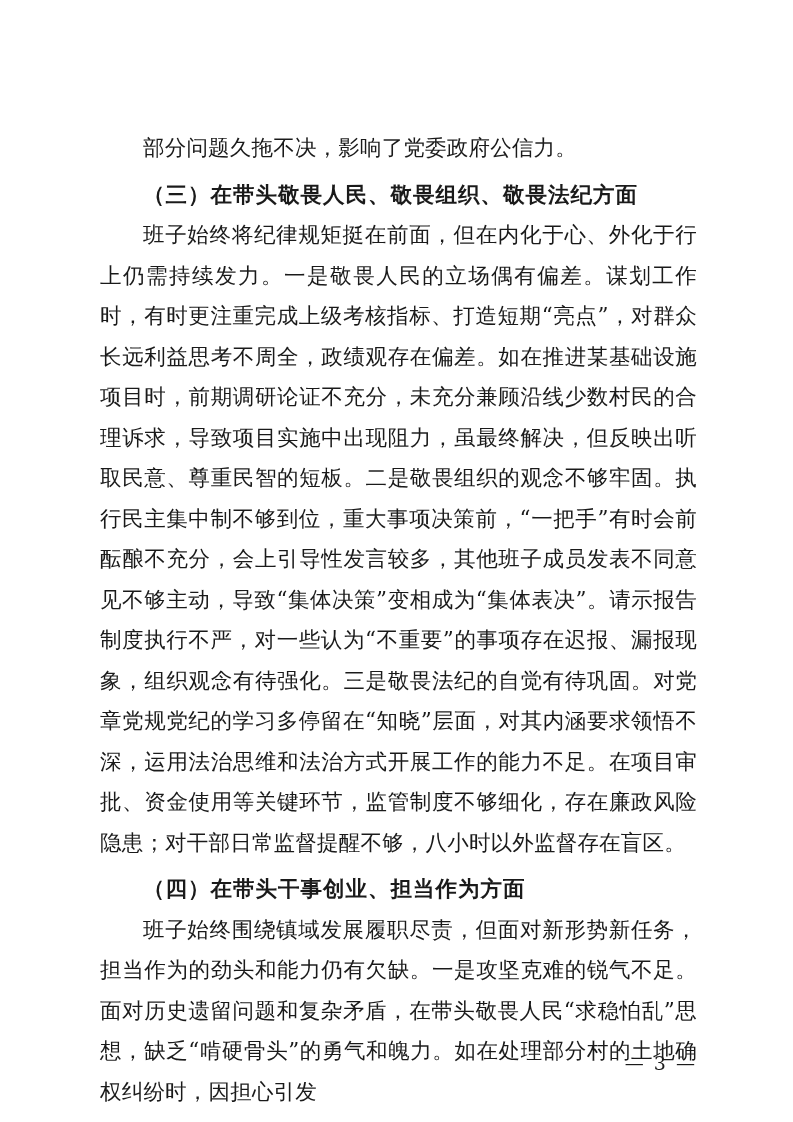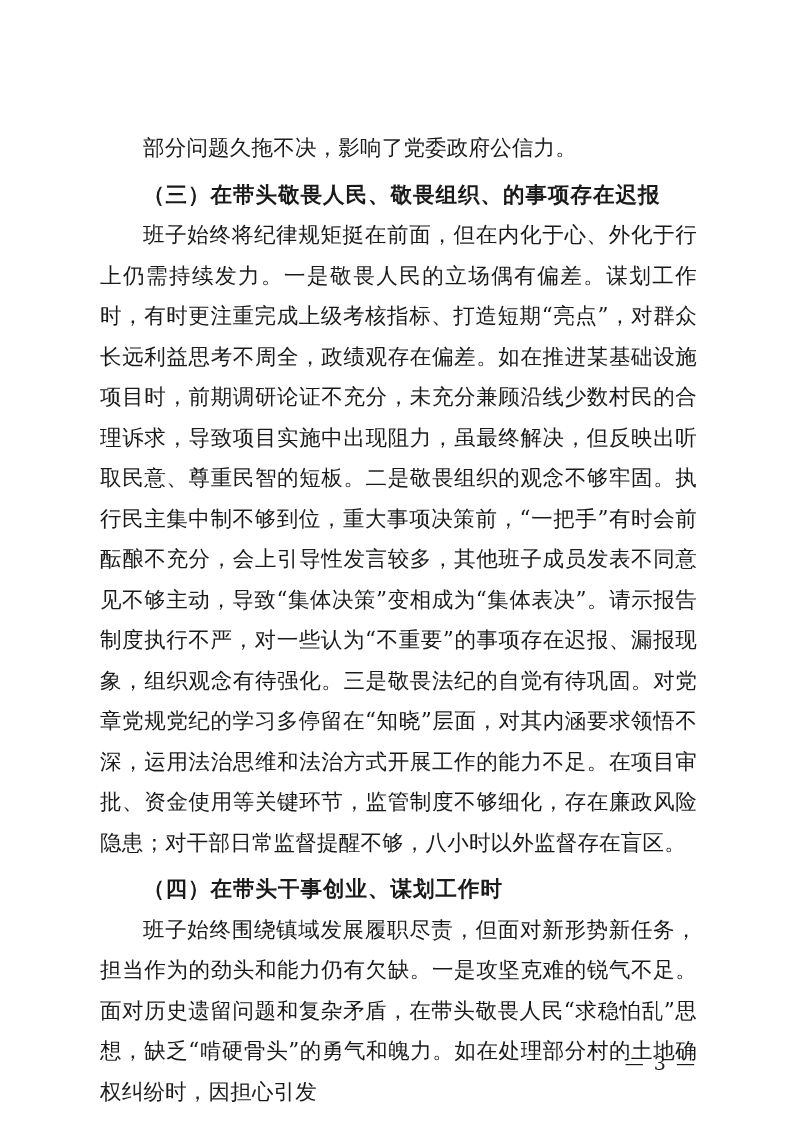--- a/index.html
+++ b/index.html
@@ -62,27 +62,27 @@
 </head>
 <body>
 
 <div class="page">
   <div class="doc-body">
 
     <p class="para">部分问题久拖不决，影响了党委政府公信力。</p>
 
     <div class="spacer-small"></div>
 
-    <p class="heading">（三）在带头敬畏人民、敬畏组织、的事项存在迟报</p>
+    <p class="heading">（三）在带头敬畏人民、敬畏组织、敬畏法纪方面</p>
 
     <p class="para">班子始终将纪律规矩挺在前面，但在内化于心、外化于行上仍需持续发力。一是敬畏人民的立场偶有偏差。谋划工作时，有时更注重完成上级考核指标、打造短期“亮点”，对群众长远利益思考不周全，政绩观存在偏差。如在推进某基础设施项目时，前期调研论证不充分，未充分兼顾沿线少数村民的合理诉求，导致项目实施中出现阻力，虽最终解决，但反映出听取民意、尊重民智的短板。二是敬畏组织的观念不够牢固。执行民主集中制不够到位，重大事项决策前，“一把手”有时会前酝酿不充分，会上引导性发言较多，其他班子成员发表不同意见不够主动，导致“集体决策”变相成为“集体表决”。请示报告制度执行不严，对一些认为“不重要”的事项存在迟报、漏报现象，组织观念有待强化。三是敬畏法纪的自觉有待巩固。对党章党规党纪的学习多停留在“知晓”层面，对其内涵要求领悟不深，运用法治思维和法治方式开展工作的能力不足。在项目审批、资金使用等关键环节，监管制度不够细化，存在廉政风险隐患；对干部日常监督提醒不够，八小时以外监督存在盲区。</p>
 
     <div class="spacer-small"></div>
 
-    <p class="heading">（四）在带头干事创业、谋划工作时</p>
+    <p class="heading">（四）在带头干事创业、担当作为方面</p>
 
     <p class="para">班子始终围绕镇域发展履职尽责，但面对新形势新任务，担当作为的劲头和能力仍有欠缺。一是攻坚克难的锐气不足。面对历史遗留问题和复杂矛盾，在带头敬畏人民“求稳怕乱”思想，缺乏“啃硬骨头”的勇气和魄力。如在处理部分村的土地确权纠纷时，因担心引发</p>
 
   </div>
 </div>
 
 <div class="footer">
   <span>— 3 —</span>
 </div>
 

